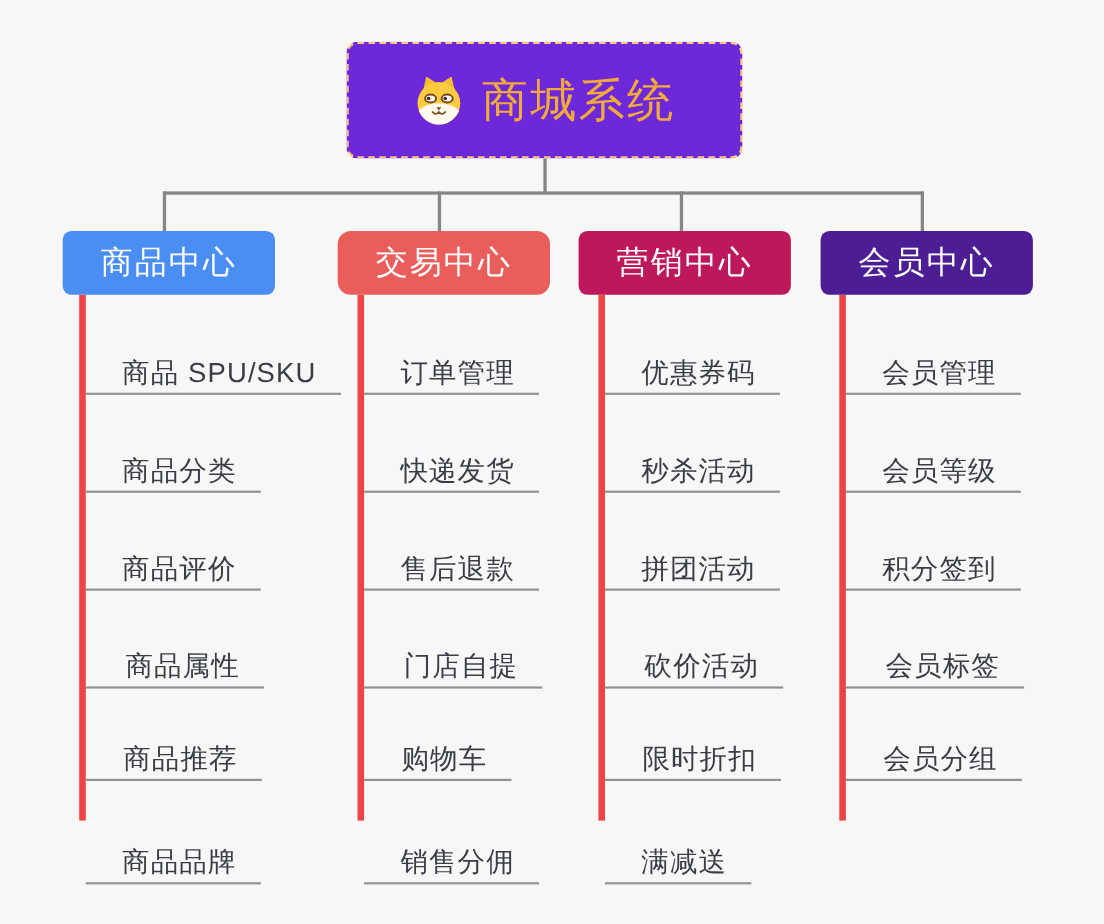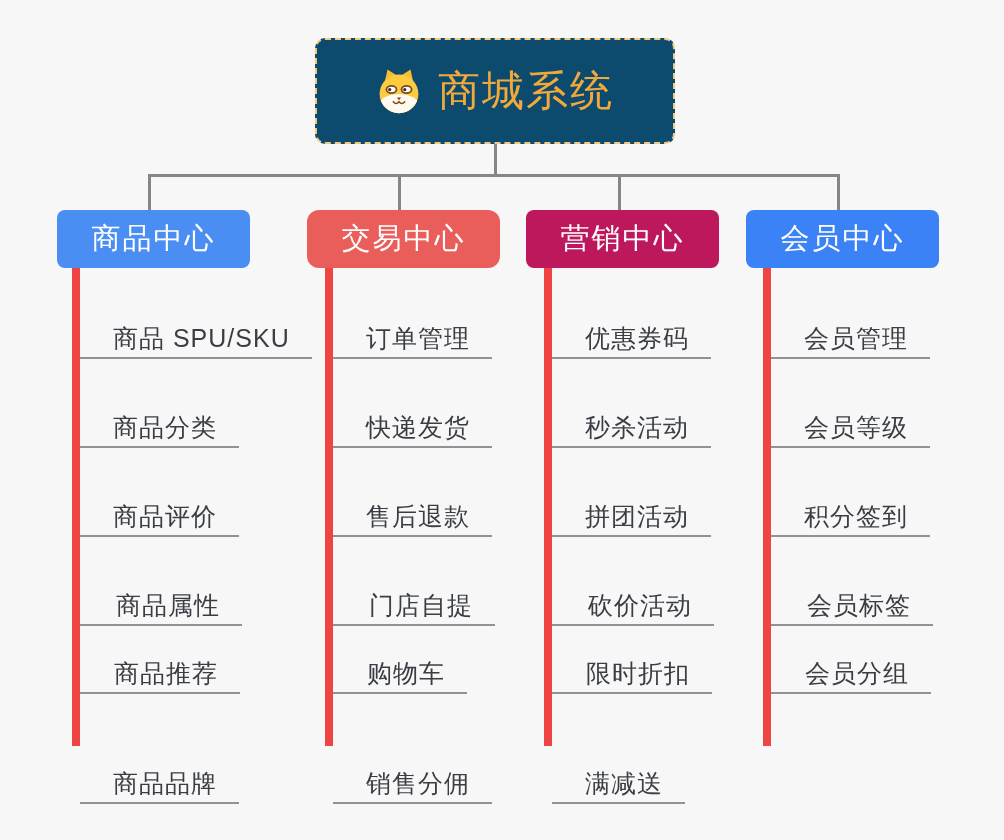--- a/index.html
+++ b/index.html
@@ -9,21 +9,21 @@
     font-family: "Liberation Sans", sans-serif;
     position: relative;
     overflow: hidden;
   }
   .stage { position: absolute; inset: 0; }
 
   
   .root-node {
     position: absolute; left: 315px; top: 38px;
     width: 360px; height: 106px; box-sizing: border-box;
-    background: #0c4a6e;
+    background: #6d28d9;
     border: 2px dashed #F6C77E;
     border-radius: 10px;
     display: flex; align-items: center; justify-content: center;
     gap: 16px;
   }
   .root-title {
     font-size: 42px; letter-spacing: 2px;
     color: #F2A93C; font-weight: 500; white-space: nowrap;
   }
   .root-icon { width: 46px; height: 46px; flex: 0 0 auto; }
@@ -50,42 +50,42 @@
   }
   .bh-1 { left: 57px; }
   .bh-2 { left: 307px; border-radius: 12px; }
   .bh-3 { left: 526px; }
   .bh-4 { left: 746px; }
 
   
   .column {
     position: absolute; top: 268px;
     height: 478px; width: 240px;
-    border-left: 8px solid #ef4444;
+    border-left: 6px solid #ef4444;
   }
   .col-1 { left: 72px; }
   .col-2 { left: 325px; }
   .col-3 { left: 544px; }
   .col-4 { left: 763px; }
 
   .leaf {
     position: absolute; left: 0;
     height: 40px; width: max-content;
     padding: 0 22px 2px 33px;
     border-bottom: 2px solid #929292;
     display: flex; align-items: flex-end;
     font-size: 25px; letter-spacing: 1px;
     color: #3A3E44; white-space: nowrap;
     cursor: default;
   }
   .leaf:nth-of-type(1) { top: 47px; }
   .leaf:nth-of-type(2) { top: 136px; }
   .leaf:nth-of-type(3) { top: 225px; }
   .leaf:nth-of-type(4) { top: 314px; padding-left: 36px; }
-  .leaf:nth-of-type(5) { top: 382px; padding-left: 34px; }
+  .leaf:nth-of-type(5) { top: 398px; padding-left: 34px; }
   .leaf:nth-of-type(6) { top: 492px; }
 </style>
 </head>
 <body>
 
 <div class="stage">
 
   <div class="root-node">
     <svg class="root-icon" viewBox="0 0 64 64" aria-hidden="true">
       <polygon points="12,20 16,2 30,11" fill="#F7BC30"></polygon>
@@ -108,21 +108,21 @@
   <div class="conn root-stem"></div>
   <div class="conn trunk-hline"></div>
   <div class="conn drop drop-1"></div>
   <div class="conn drop drop-2"></div>
   <div class="conn drop drop-3"></div>
   <div class="conn drop drop-4"></div>
 
   <div class="branch-header bh-1" style="background-color: rgb(74, 141, 243);">商品中心</div>
   <div class="branch-header bh-2" style="background-color: rgb(233, 94, 91);">交易中心</div>
   <div class="branch-header bh-3" style="background-color: #be185d;">营销中心</div>
-  <div class="branch-header bh-4" style="background-color: #3b82f6;">会员中心</div>
+  <div class="branch-header bh-4" style="background-color: #4c1d95;">会员中心</div>
 
   <div class="column col-1">
     <div class="leaf">商品 SPU/SKU</div>
     <div class="leaf">商品分类</div>
     <div class="leaf">商品评价</div>
     <div class="leaf">商品属性</div>
     <div class="leaf">商品推荐</div>
     <div class="leaf">商品品牌</div>
   </div>
 

